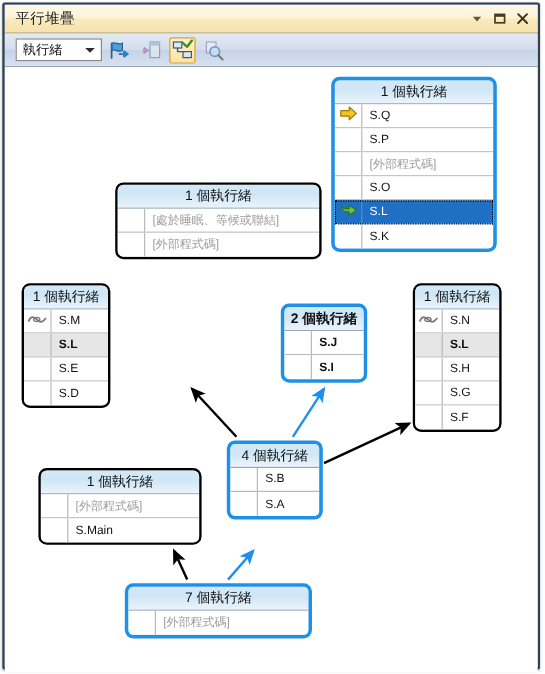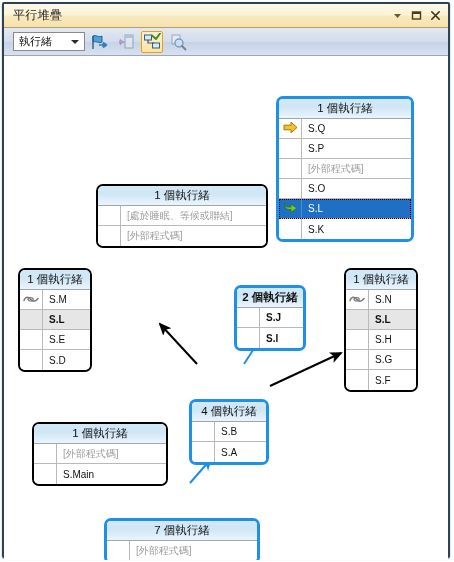--- a/index.html
+++ b/index.html
@@ -112,21 +112,20 @@
     pointer-events: none;
   }
 
   
   .stack-box {
     position: absolute;
     box-sizing: border-box;
     background: #ffffff;
     border-radius: 7px;
     overflow: hidden;
-    margin-top: 32px;
   }
   .stack-box.black  { border: 2px solid #000000; }
   .stack-box.blue   { border: 3px solid #1e90e8; }
 
   .box-header {
     height: 20px;
     box-sizing: border-box;
     background: linear-gradient(to bottom, #d3e9f7 0%, #cfe6f6 40%, #eaf4fc 100%);
     border-bottom: 1px solid #9ba7b3;
     display: flex; align-items: center; justify-content: center;

